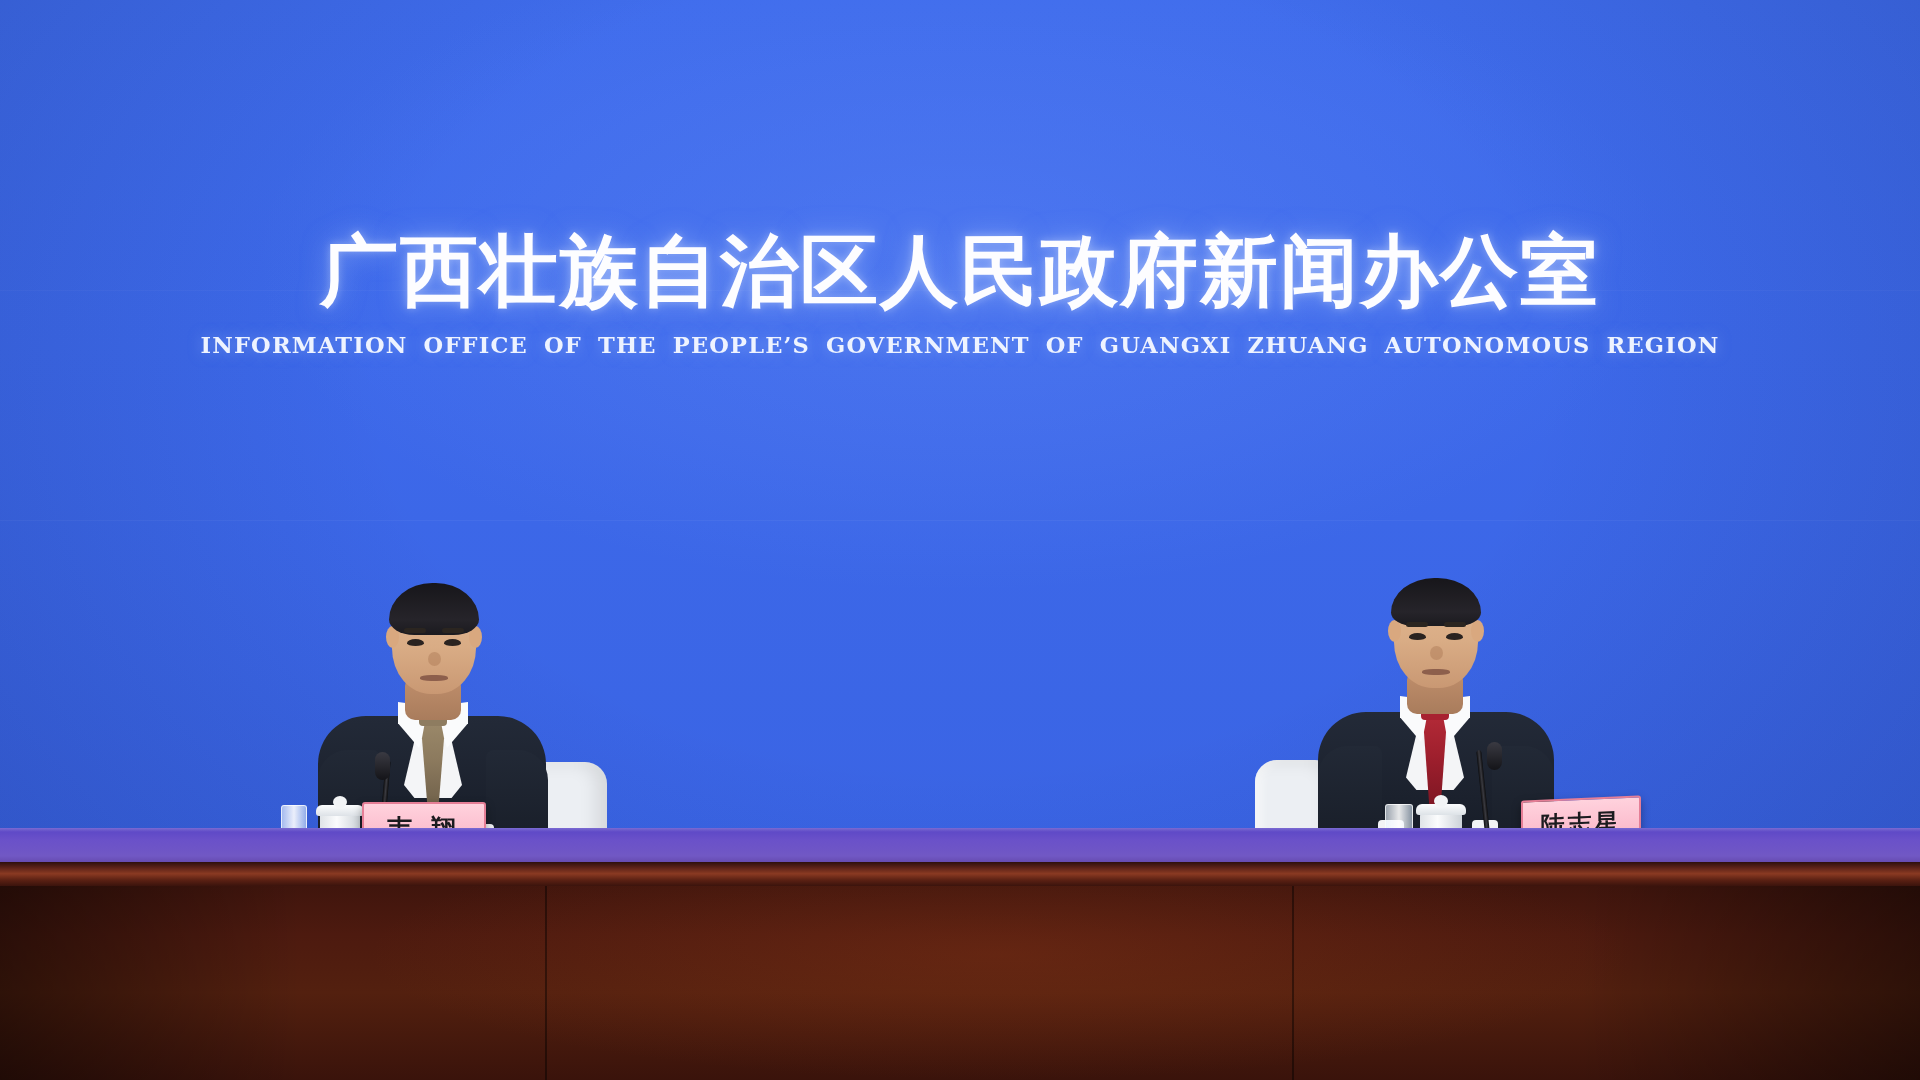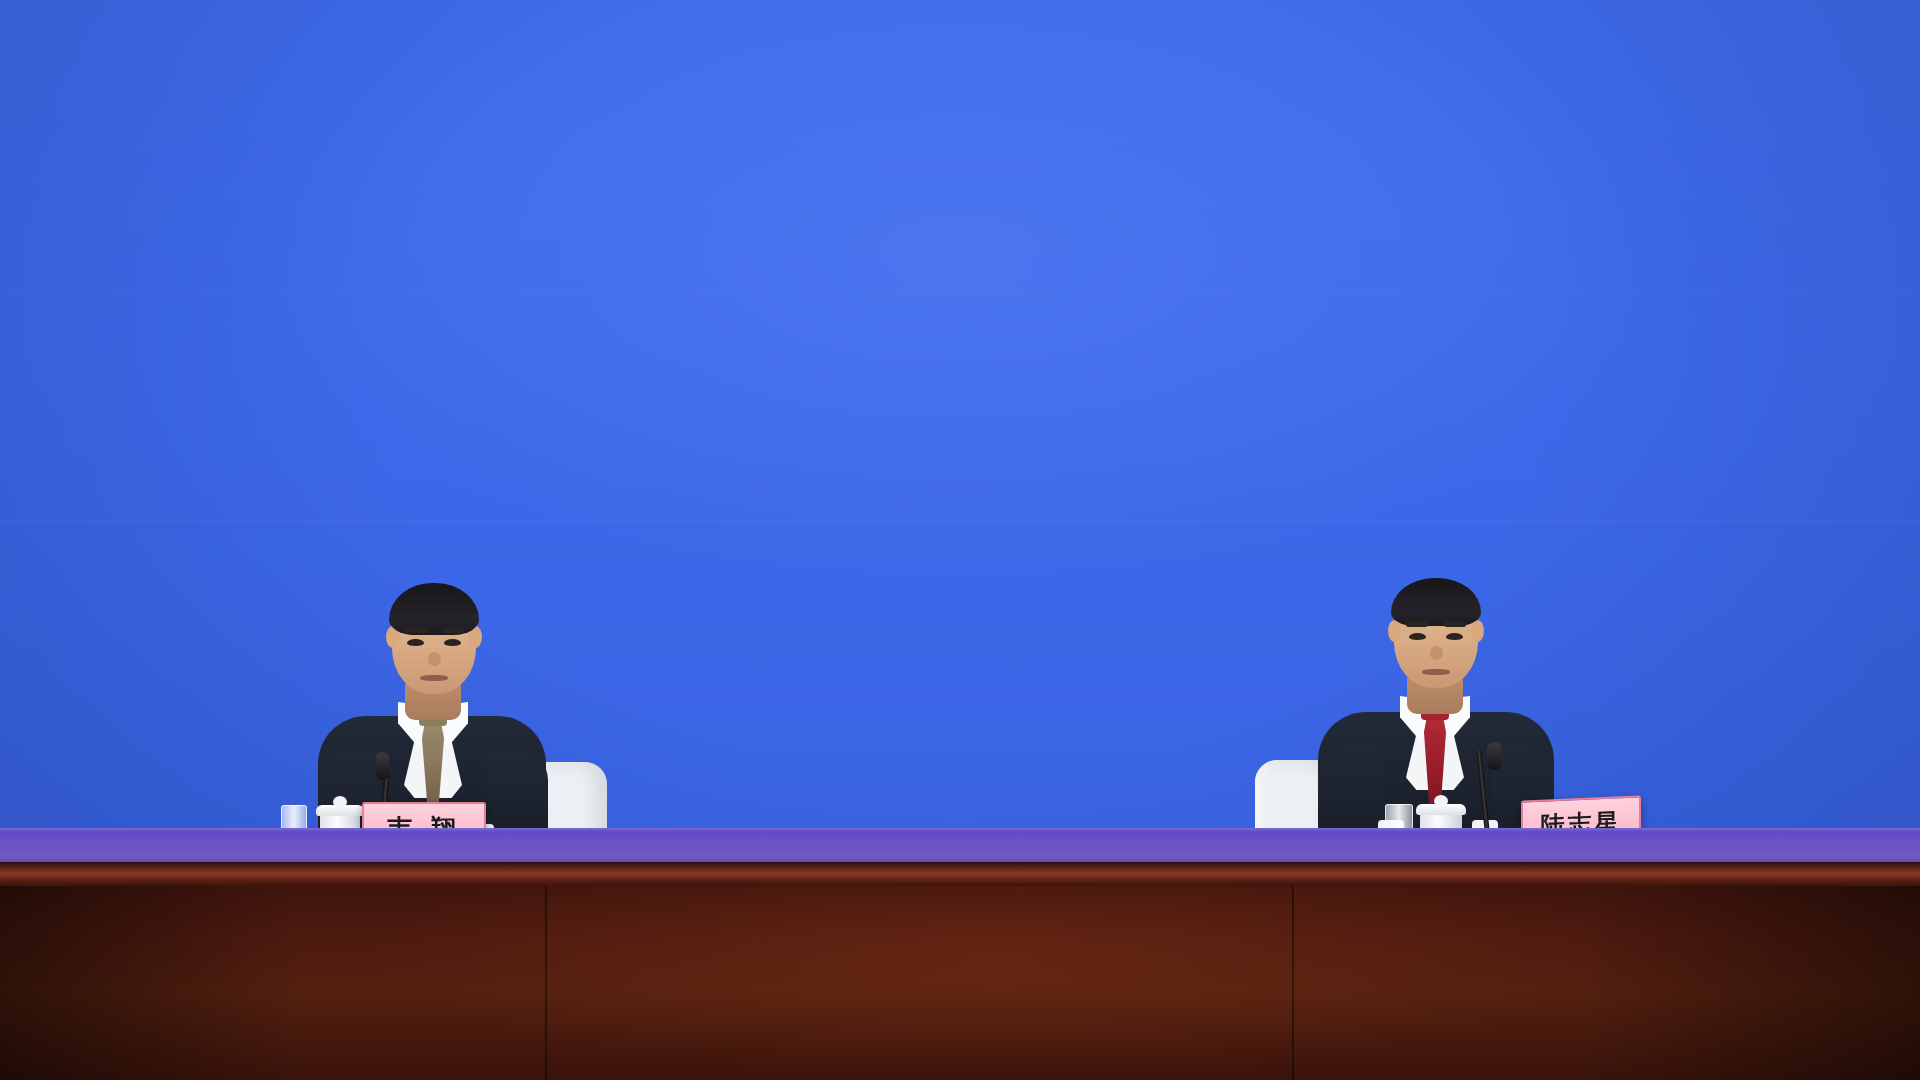--- a/index.html
+++ b/index.html
@@ -109,20 +109,22 @@
 
 <div id="stage">
 
   <div class="backdrop">
     <div class="panel-seam s2"></div>
     <div class="panel-seam s1"></div>
   </div>
   <div class="vignette"></div>
 
   <div class="title-block">
+    <div class="title-cn">广西壮族自治区人民政府新闻办公室</div>
+    <div class="title-en">INFORMATION OFFICE OF THE PEOPLE’S GOVERNMENT OF GUANGXI ZHUANG AUTONOMOUS REGION</div>
   </div>
 
   <div class="person">
 
     <div class="chair" style="left:523px;top:762px;width:84px;height:110px;"></div>
 
     <div class="torso" style="left:318px;top:716px;width:228px;height:152px;"></div>
     <div class="sleeve" style="left:318px;top:750px;width:62px;height:118px;border-radius:30px 8px 6px 6px;"></div>
     <div class="sleeve" style="left:486px;top:750px;width:62px;height:118px;border-radius:8px 30px 6px 6px;"></div>
 

